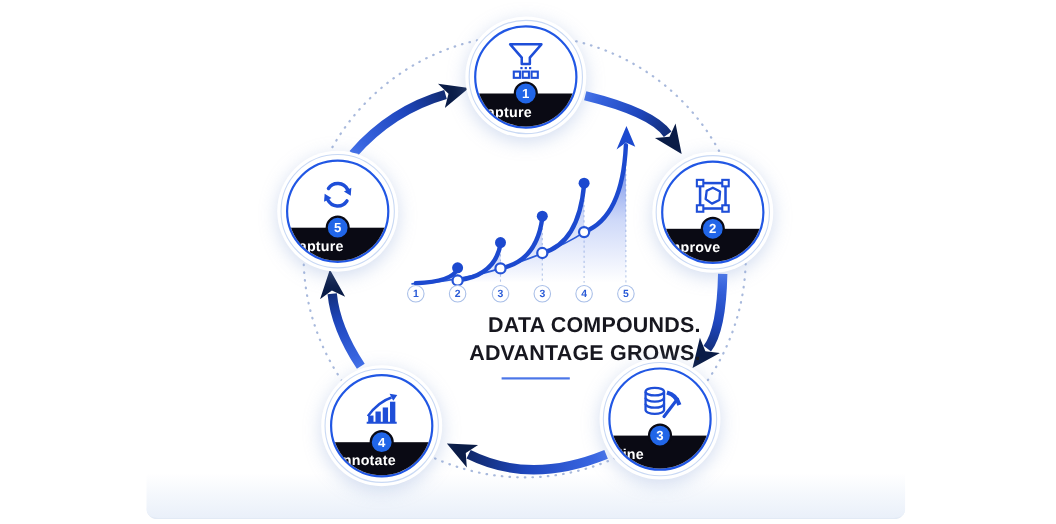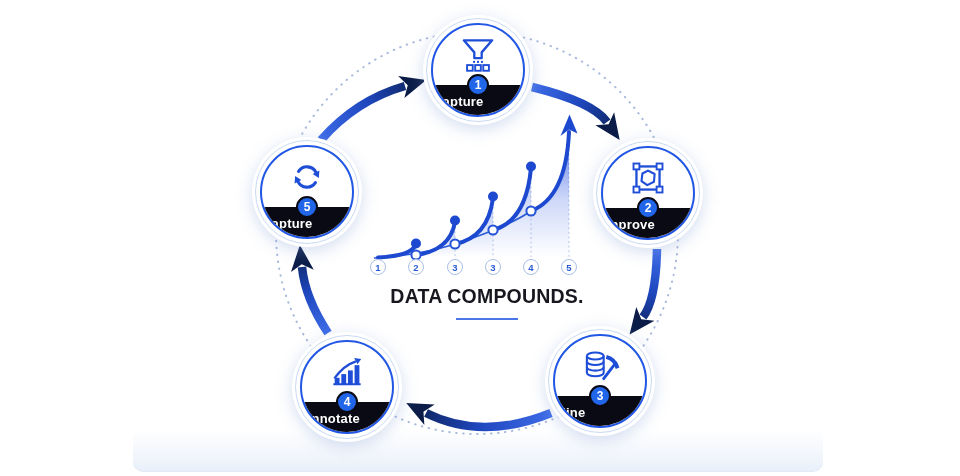--- a/index.html
+++ b/index.html
@@ -21,21 +21,21 @@
   .n-seg{position:absolute;left:-3px;right:-3px;top:60px;bottom:-3px;background:#0a0a14;}
   .n-badge{position:absolute;top:49px;left:50%;margin-left:-11px;width:22px;height:22px;
            border-radius:50%;background:#2166e8;border:2px solid #0a0a14;color:#fff;
            font-size:12px;font-weight:700;display:flex;align-items:center;justify-content:center;
            box-sizing:border-box;z-index:2;}
   .n-label{position:absolute;top:69px;left:0;right:0;color:#fff;
            font-size:13px;font-weight:600;letter-spacing:.2px;z-index:2;}
   .n-icon{position:absolute;top:9px;left:50%;transform:translateX(-50%);width:42px;height:42px;z-index:1;}
   .n-icon svg{display:block;width:42px;height:42px;}
   
-  .headline{position:absolute;left:337px;top:284px;width:300px;text-align:center;z-index:2;}
+  .headline{position:absolute;left:337px;top:284px;width:300px;text-align:right;z-index:2;}
   .headline .hl{font-size:19.5px;line-height:25px;font-weight:800;color:#17171f;letter-spacing:.2px;}
   .headline .rule{width:62px;height:2px;background:#4b76e8;margin:9px auto 0;}
   
   .step{position:absolute;top:259px;width:16px;height:16px;border-radius:50%;background:#fff;
         border:1.2px solid #a9bfe8;color:#2a5bd7;font-size:9.5px;font-weight:700;
         display:flex;align-items:center;justify-content:center;box-sizing:border-box;z-index:2;}
 </style>
 </head>
 <body>
 
@@ -135,20 +135,21 @@
 
   <span class="step" style="left:370px">1</span>
   <span class="step" style="left:408px">2</span>
   <span class="step" style="left:447px">3</span>
   <span class="step" style="left:485px">3</span>
   <span class="step" style="left:523px">4</span>
   <span class="step" style="left:561px">5</span>
 
   <div class="headline">
     <div class="hl">DATA COMPOUNDS.</div>
+    <div class="hl">ADVANTAGE GROWS.</div>
     <div class="rule"></div>
   </div>
 
   <div class="node" style="left:423px;top:15px">
     <div class="n-halo"></div>
     <div class="n-outer"></div>
     <div class="n-main">
       <span class="n-icon">
         <svg viewBox="0 0 40 40">
           <path d="M6.5,6 H33.5 L23.5,17.5 V23 H16.5 V17.5 Z" fill="none" stroke="#1e4ed8" stroke-width="2.2" stroke-linejoin="round"></path>

